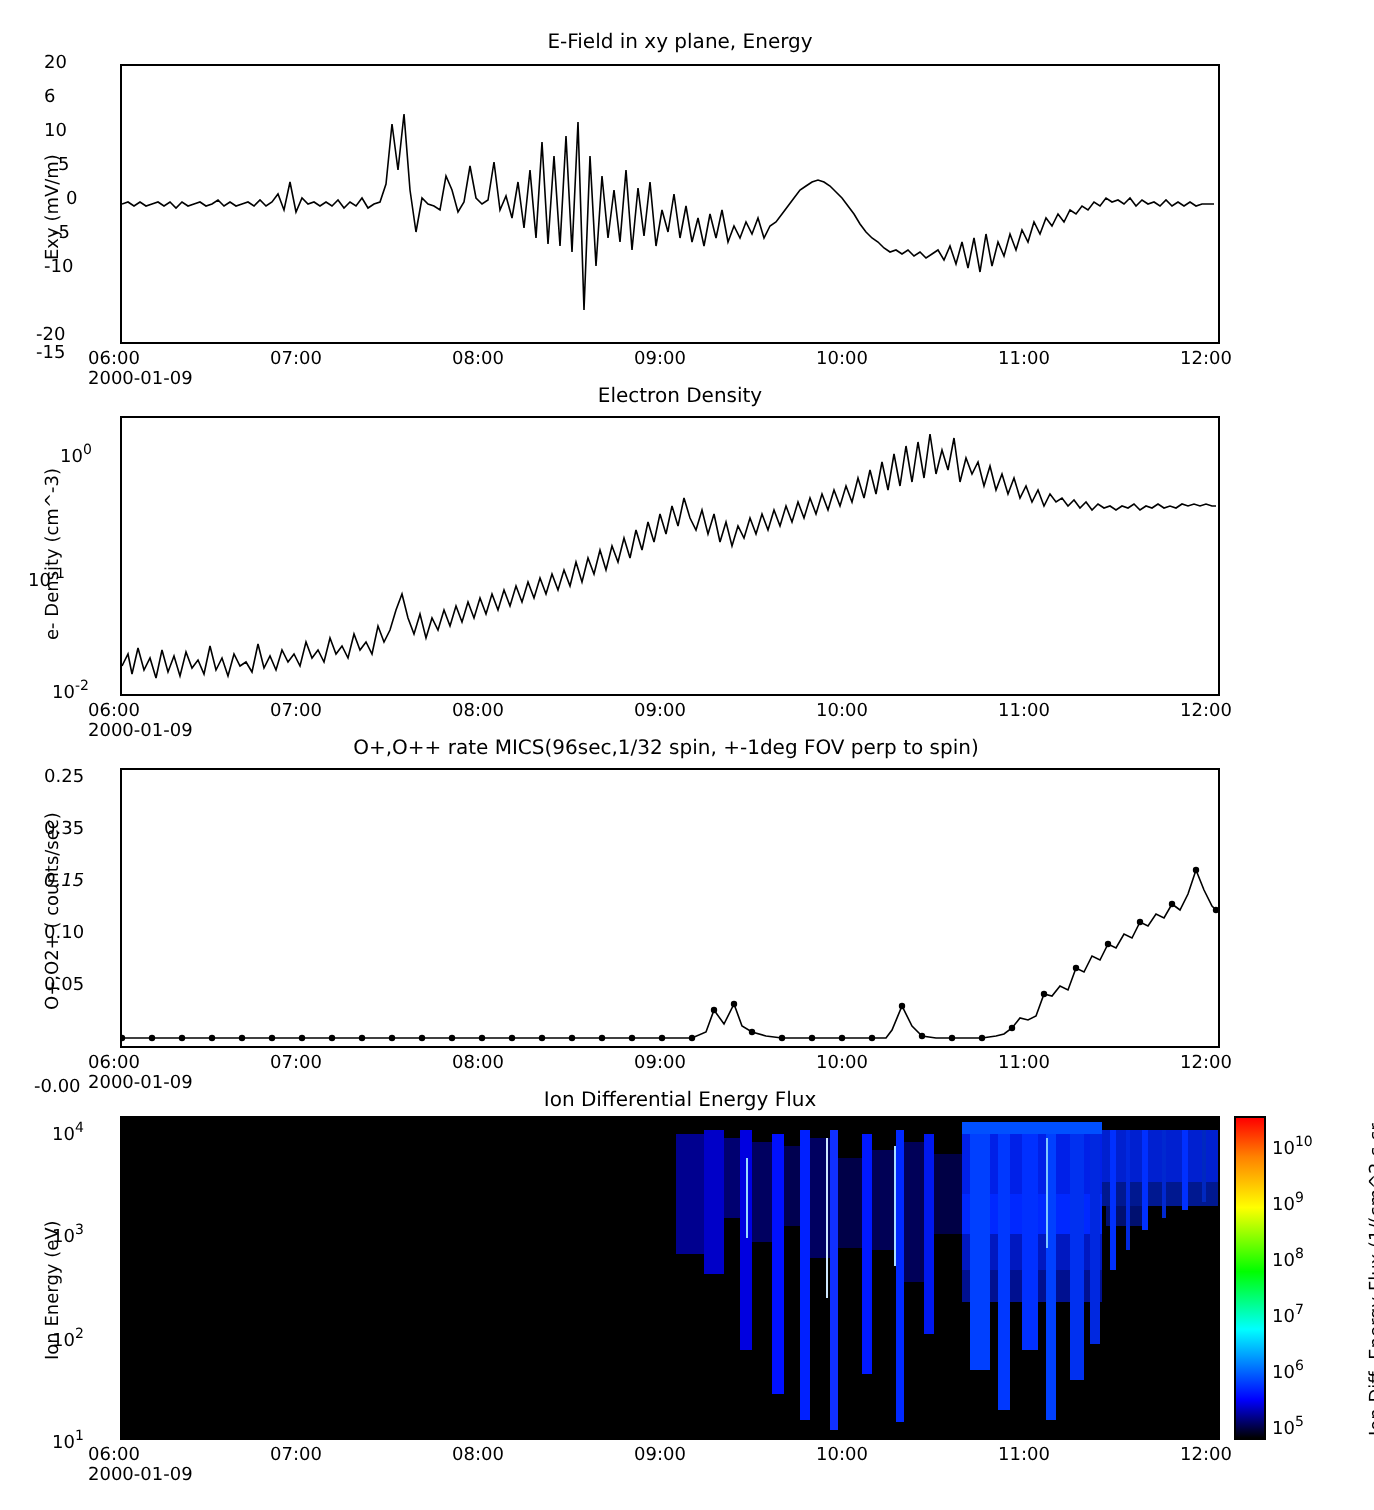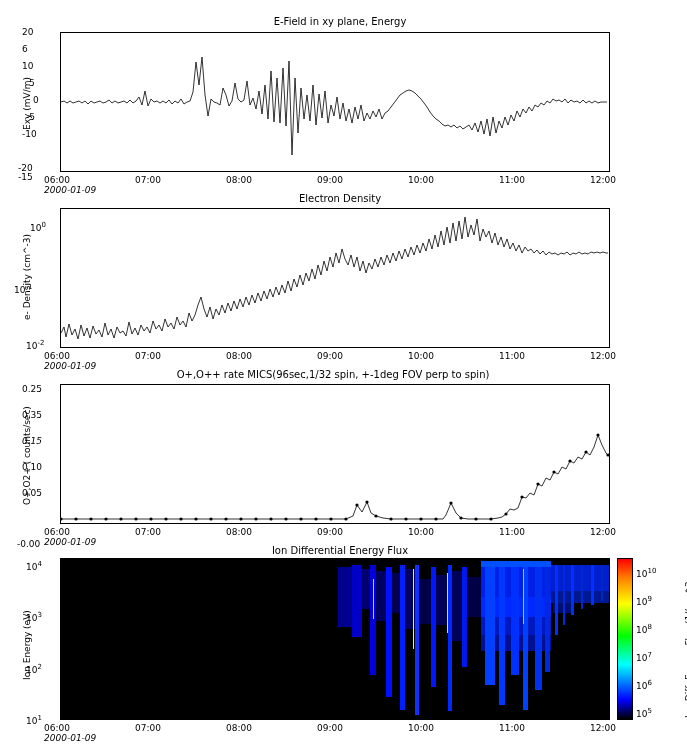--- a/index.html
+++ b/index.html
@@ -4,21 +4,21 @@
 <style>
   html,body{margin:0;padding:0;background:#fff;}
   body{width:687px;height:755px;font-family:"DejaVu Sans",sans-serif;color:#000;overflow:hidden;}
   .page{position:relative;width:687px;height:755px;}
   .panel{position:absolute;}
   .plotbox{position:absolute;border:1px solid #000;box-sizing:border-box;background:#fff;overflow:hidden;}
   .title{position:absolute;text-align:center;font-size:10px;line-height:11px;}
   .ylabel{position:absolute;font-size:9px;transform-origin:0 0;transform:rotate(-90deg);white-space:nowrap;}
   .tick-label{position:absolute;font-size:9px;white-space:nowrap;}
   .xtick{position:absolute;font-size:9px;white-space:nowrap;}
-  .datelab{position:absolute;font-size:9px;white-space:nowrap;font-style:italic;}
+  .datelab{position:absolute;font-size:9px;white-space:nowrap;}
   svg{display:block;}
   .cbarlab{position:absolute;font-size:9px;transform-origin:0 0;transform:rotate(-90deg);white-space:nowrap;}
   .cblabel{position:absolute;font-size:9px;white-space:nowrap;}
 </style>
 </head>
 <body>
 
 <div class="page">
 
   <div class="panel">

